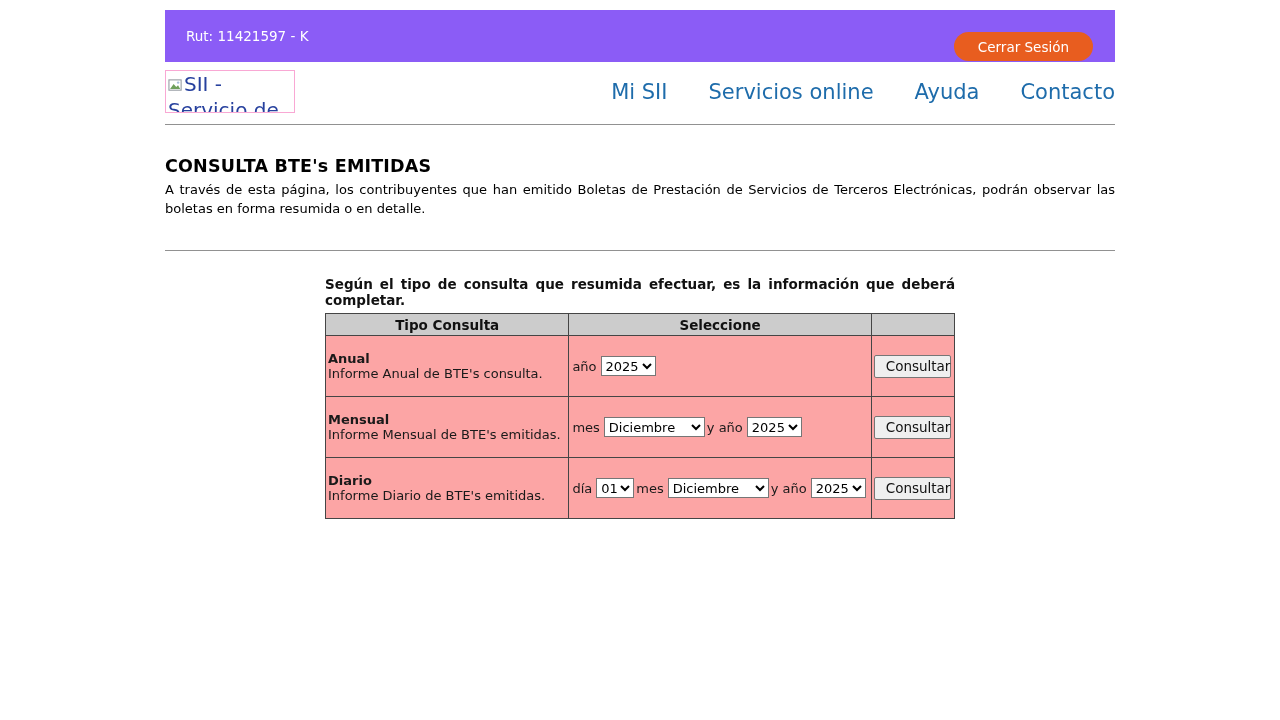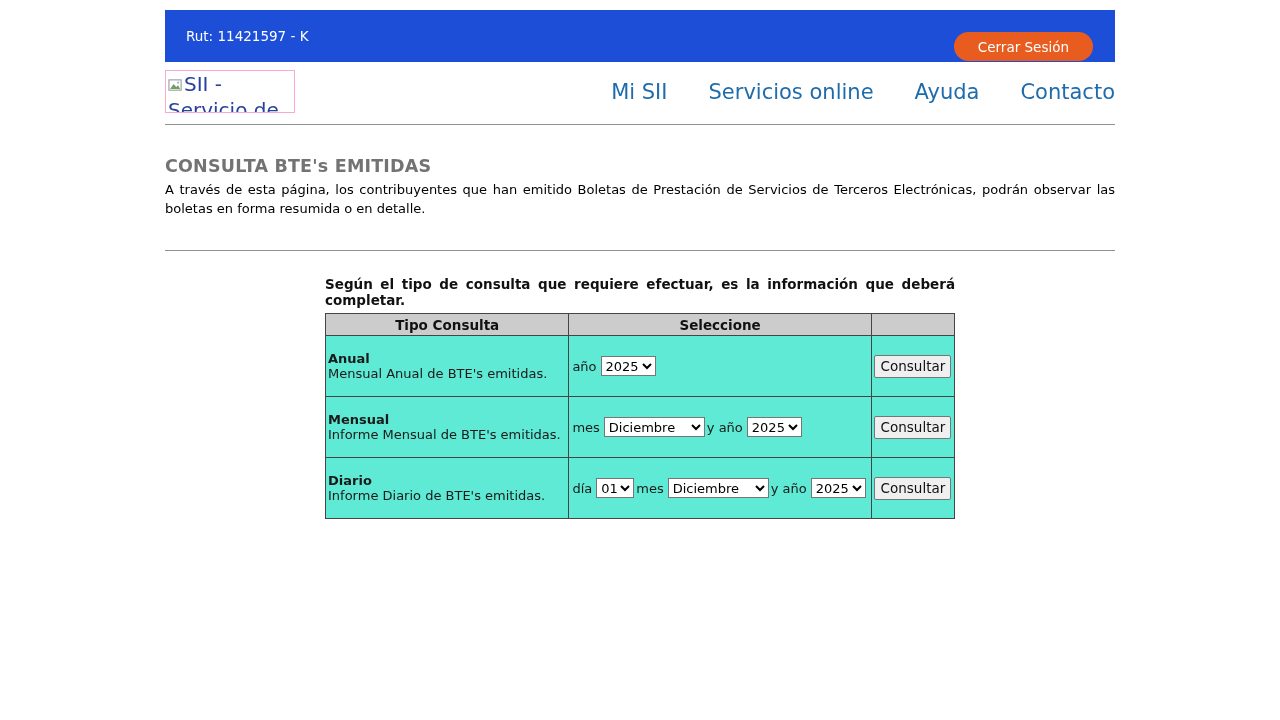--- a/index.html
+++ b/index.html
@@ -2,63 +2,63 @@
 <html><head>
 <meta charset="utf-8">
 <style>
   * { box-sizing: border-box; }
   html, body { margin: 0; padding: 0; background: #ffffff; }
   body { font-family: "DejaVu Sans", "Liberation Sans", sans-serif; color: #1a1a1a; width: 1280px; height: 720px; overflow: hidden; }
 
   .container { width: 950px; margin: 10px auto 0; }
 
   
-  .topbar { position: relative; height: 52px; background: #1d4ed8; text-decoration: underline; }
+  .topbar { position: relative; height: 52px; background: #8b5cf6; text-decoration: underline; }
   .rut { position: absolute; left: 21px; top: 18px; color: #ffffff; font-size: 13.5px; }
   .logout-btn { position: absolute; right: 22px; top: 22px; height: 29px; padding: 0 24px;
     background: #e85d1f; color: #ffffff; border: none; border-radius: 15px;
     font-size: 13.5px; font-family: inherit; cursor: pointer; }
 
   
   .header-row { display: flex; justify-content: space-between; align-items: center; padding: 8px 0 11px; }
   .logo-box { display: block; width: 130px; height: 43px; border: 1px solid #f9a8d4;
     overflow: hidden; text-decoration: none; color: #27419e; font-size: 20px;
     line-height: 24px; padding: 1px 0 0 2px; }
   .logo-box .bimg { display: inline-block; vertical-align: -2px; margin-right: 1px; }
   .nav { display: flex; gap: 41px; }
   .nav a { color: #1e6cab; text-decoration: none; font-size: 21px; }
 
   hr.rule { border: none; border-top: 1px solid #919191; margin: 0; }
 
   
-  .page-title { margin: 31px 0 4px; font-size: 17.5px; font-weight: bold; color: #737373; letter-spacing: 0.2px; }
+  .page-title { margin: 31px 0 4px; font-size: 17.5px; font-weight: bold; color: #000000; letter-spacing: 0.2px; }
   .page-desc { margin: 0 0 32px; font-size: 13px; line-height: 19px; text-align: justify; color: #000000; }
 
   
   .consulta { width: 630px; margin: 26px auto 0; }
   .instruction { margin: 0 0 5px; font-weight: bold; font-size: 13.5px; line-height: 15.5px; text-align: justify; color: #111111; }
 
   table.consulta-table { width: 100%; border-collapse: collapse; }
   .consulta-table th, .consulta-table td { border: 1px solid #454545; }
   .consulta-table th { background: #cccccc; font-size: 13.5px; font-weight: bold; height: 22px; text-align: center; color: #111111; }
   .col-tipo { width: 243px; }
   .col-sel  { width: 302px; }
   .col-btn  { width: 83px; }
-  .consulta-table td { height: 40px; font-size: 13px; padding: 15px 2px; vertical-align: middle; background: #5eead4; }
+  .consulta-table td { height: 40px; font-size: 13px; padding: 15px 2px; vertical-align: middle; background: #fca5a5; }
   .tipo-name { font-weight: bold; line-height: 15px; }
   .tipo-desc { line-height: 15px; }
   .ctl-label { margin: 0 4px 0 2px; }
   .ctl-label.first { margin-left: 1px; }
   select { font-size: 13px; font-family: inherit; height: 20px; background: #ffffff; }
   .sel-year { width: 55px; }
   .sel-month { width: 101px; }
   .sel-day { width: 38px; }
   .btn-cell { text-align: center; }
   .consultar-btn { width: 77px; height: 23px; font-size: 13.5px; font-family: inherit;
-    background: #efefef; border: 1px solid #767676; border-radius: 2px; color: #111111; cursor: pointer; padding: 0; }
+    background: #efefef; border: 1px solid #767676; border-radius: 2px; color: #111111; cursor: pointer; padding: 0; text-align: right; }
 </style>
 </head>
 <body>
 
 <div class="container">
 
   <div class="topbar">
     <span class="rut">Rut: 11421597 - K</span>
     <button class="logout-btn">Cerrar Sesión</button>
   </div>
@@ -82,36 +82,36 @@
   </div>
 
   <hr class="rule">
 
   <h1 class="page-title">CONSULTA BTE's EMITIDAS</h1>
   <p class="page-desc">A través de esta página, los contribuyentes que han emitido Boletas de Prestación de Servicios de Terceros Electrónicas, podrán observar las boletas en forma resumida o en detalle.</p>
 
   <hr class="rule">
 
   <div class="consulta">
-    <p class="instruction">Según el tipo de consulta que requiere efectuar, es la información que deberá completar.</p>
+    <p class="instruction">Según el tipo de consulta que resumida efectuar, es la información que deberá completar.</p>
 
     <table class="consulta-table">
       <thead>
         <tr>
           <th class="col-tipo">Tipo Consulta</th>
           <th class="col-sel">Seleccione</th>
           <th class="col-btn"></th>
         </tr>
       </thead>
       <tbody>
 
         <tr>
           <td>
             <div class="tipo-name">Anual</div>
-            <div class="tipo-desc">Mensual Anual de BTE's emitidas.</div>
+            <div class="tipo-desc">Informe Anual de BTE's consulta.</div>
           </td>
           <td>
             <span class="ctl-label first">año</span><select class="sel-year"><option>2025</option></select>
           </td>
           <td class="btn-cell">
             <button class="consultar-btn">Consultar</button>
           </td>
         </tr>
 
         <tr>

